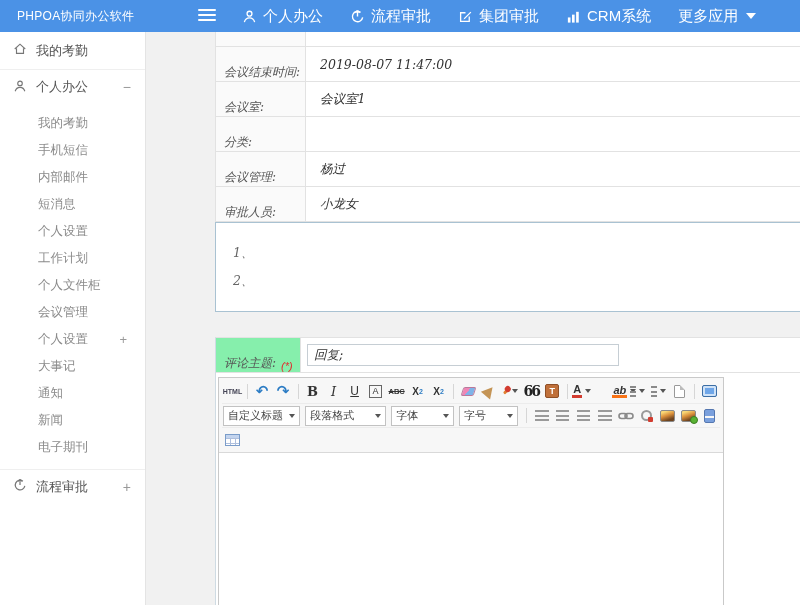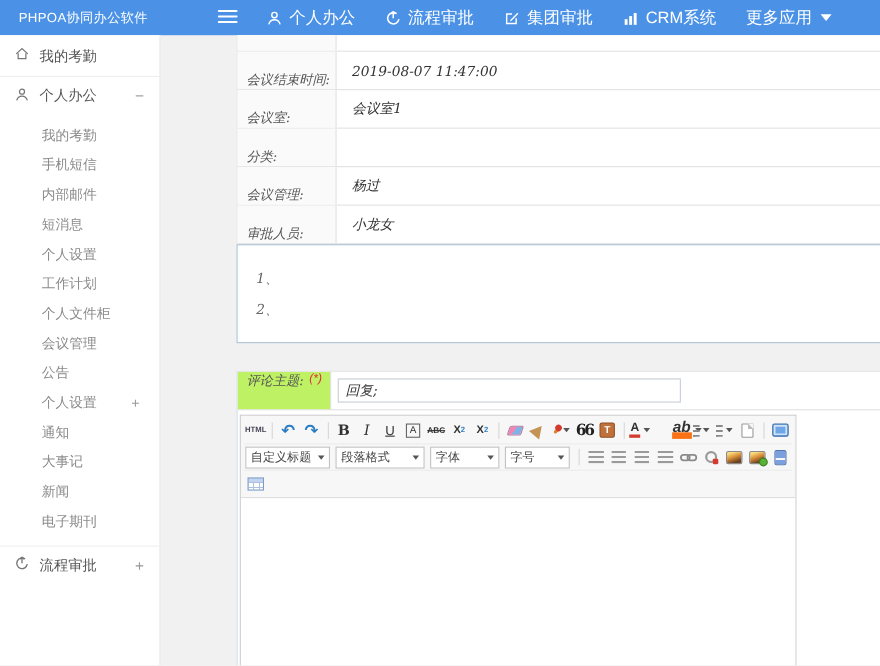--- a/index.html
+++ b/index.html
@@ -36,21 +36,21 @@
   .lc { width:90px; background:#fafafa; border-right:1px solid #e2e2e2; display:flex; align-items:flex-end; padding-left:8px; }
   .vc { flex:1; display:flex; align-items:center; padding-left:14px; }
   .flabel { font-style:italic; font-family:"DejaVu Serif",serif; font-size:12px; color:#555; white-space:nowrap; }
   .fvalue { font-style:italic; font-family:"DejaVu Serif",serif; font-size:12.5px; color:#333; }
   
   .notes-box { position:absolute; left:215px; top:222px; width:593px; height:90px; background:#fff; border:1px solid #a9c2d2; padding:16px 0 0 17px; }
   .notes-box div { font-style:italic; font-family:"DejaVu Serif",serif; font-size:12.5px; color:#666; line-height:28px; }
   
   .table2 { position:absolute; left:215px; top:337px; width:595px; height:268px; background:#fff; border-left:1px solid #cfdbe3; border-top:1px solid #e2e2e2; overflow:hidden; }
   .t2-row1 { display:flex; height:35px; border-bottom:1px solid #e2e2e2; }
-  .lc2 { width:85px; background:#bef264; border-right:1px solid #e2e2e2; display:flex; align-items:flex-start; padding-left:8px; gap:5px; }
+  .lc2 { width:85px; background:#86efac; border-right:1px solid #e2e2e2; display:flex; align-items:flex-end; padding-left:8px; gap:5px; }
   .req { color:#dd3333; font-size:11px; font-style:italic; }
   .subject-cell { flex:1; display:flex; align-items:center; }
   .subject-input { margin-left:6px; width:312px; height:22px; border:1px solid #c6ced4; padding:0 6px; font-style:italic; font-family:"DejaVu Serif",serif; font-size:12.5px; color:#333; outline:none; }
   .t2-row2 { display:flex; height:233px; }
   .content-cell { flex:1; padding:4px 0 0 2px; }
   
   .editor { width:506px; height:229px; border:1px solid #c9c9c9; background:#fff; }
   .toolbar { background:#f7f7f7; border-bottom:1px solid #d9d9d9; padding:1px 3px; }
   .tb-row { display:flex; align-items:center; height:24px; }
   .tb-row + .tb-row { border-top:1px solid #ececec; }
@@ -66,21 +66,21 @@
   .g-script { font-size:10px; font-weight:bold; }
   .g-script sup,.g-script sub { font-size:7px; color:#2c7cc4; }
   .g-quote { font-family:"DejaVu Serif",serif; font-weight:bold; font-size:14px; letter-spacing:-2px; color:#222; }
   .caret { width:0; height:0; border-left:3.5px solid transparent; border-right:3.5px solid transparent; border-top:4px solid #555; margin-left:3px; }
   .i-eraser { width:13px; height:9px; background:linear-gradient(115deg,#ef86b6 45%,#7fb3e8 45%); transform:skewX(-18deg); border-radius:2px; border:1px solid #b8799b; }
   .i-broom { width:0; height:0; border-left:6px solid transparent; border-right:6px solid transparent; border-bottom:11px solid #c49455; transform:rotate(40deg); }
   .i-magic { width:12px; height:3px; background:#e08030; border-radius:2px; transform:rotate(-45deg); position:relative; }
   .i-magic::after { content:""; position:absolute; right:-3px; top:-2px; width:6px; height:6px; background:#d23c30; border-radius:50%; }
   .i-paste { width:14px; height:14px; background:#c0703a; border:1px solid #8f4f26; border-radius:2px; color:#fff; font-size:9px; font-weight:bold; display:flex; align-items:center; justify-content:center; }
   .i-fontcolor { font-size:11px; font-weight:bold; color:#333; border-bottom:3px solid #d23c30; line-height:11px; padding:0 1px; }
-  .i-highlight { font-size:14px; font-weight:bold; font-style:italic; color:#333; border-bottom:6px solid #f97316; line-height:10px; padding:0 1px;margin-left:29px; }
+  .i-highlight { font-size:11px; font-weight:bold; font-style:italic; color:#333; border-bottom:3px solid #f97316; line-height:10px; padding:0 1px;margin-left:29px; }
   .i-list { width:14px; height:11px;
     background:
       repeating-linear-gradient(to bottom,#8a8a8a 0 2px,transparent 2px 4.5px) right/10px 11px no-repeat,
       repeating-linear-gradient(to bottom,#8a8a8a 0 2px,transparent 2px 4.5px) left/2px 11px no-repeat; }
   .i-page { width:11px; height:13px; background:#fff; border:1px solid #999; border-radius:1px; position:relative; }
   .i-page::after { content:""; position:absolute; right:-1px; top:-1px; border-style:solid; border-width:0 5px 5px 0; border-color:transparent #f7f7f7 #bbb transparent; }
   .i-monitor { width:16px; height:12px; background:#6fa6e8; border:1px solid #3c6ea5; border-radius:2px; box-shadow:inset 0 0 0 2px #cfe2f7; }
   .tb-select { display:inline-flex; align-items:center; justify-content:space-between; height:20px; border:1px solid #c2c2c2; background:#fff; padding:0 4px; font-size:11px; color:#444; margin:0 4px 0 1px; cursor:pointer; white-space:nowrap; overflow:hidden; }
   .w84{width:84px;} .w88{width:88px;} .w68{width:68px;font-family:Liberation Mono, monospace;} .w64{width:64px;text-align:right;}
   .i-align { width:14px; height:11px; background:repeating-linear-gradient(to bottom,#9a9a9a 0 2.2px,transparent 2.2px 4.6px); }
@@ -192,31 +192,28 @@
       <div class="sub-item">
         <span>工作计划</span>
       </div>
       <div class="sub-item">
         <span>个人文件柜</span>
       </div>
       <div class="sub-item">
         <span>会议管理</span>
       </div>
       <div class="sub-item">
-        <span>公告</span>
-      </div>
-      <div class="sub-item">
         <span>个人设置</span>
         <span class="toggle">+</span>
       </div>
       <div class="sub-item">
+        <span>大事记</span>
+      </div>
+      <div class="sub-item">
         <span>通知</span>
-      </div>
-      <div class="sub-item">
-        <span>大事记</span>
       </div>
       <div class="sub-item">
         <span>新闻</span>
       </div>
       <div class="sub-item">
         <span>电子期刊</span>
       </div>
     </div>
   <div class="side-row workflow">
     <span>

